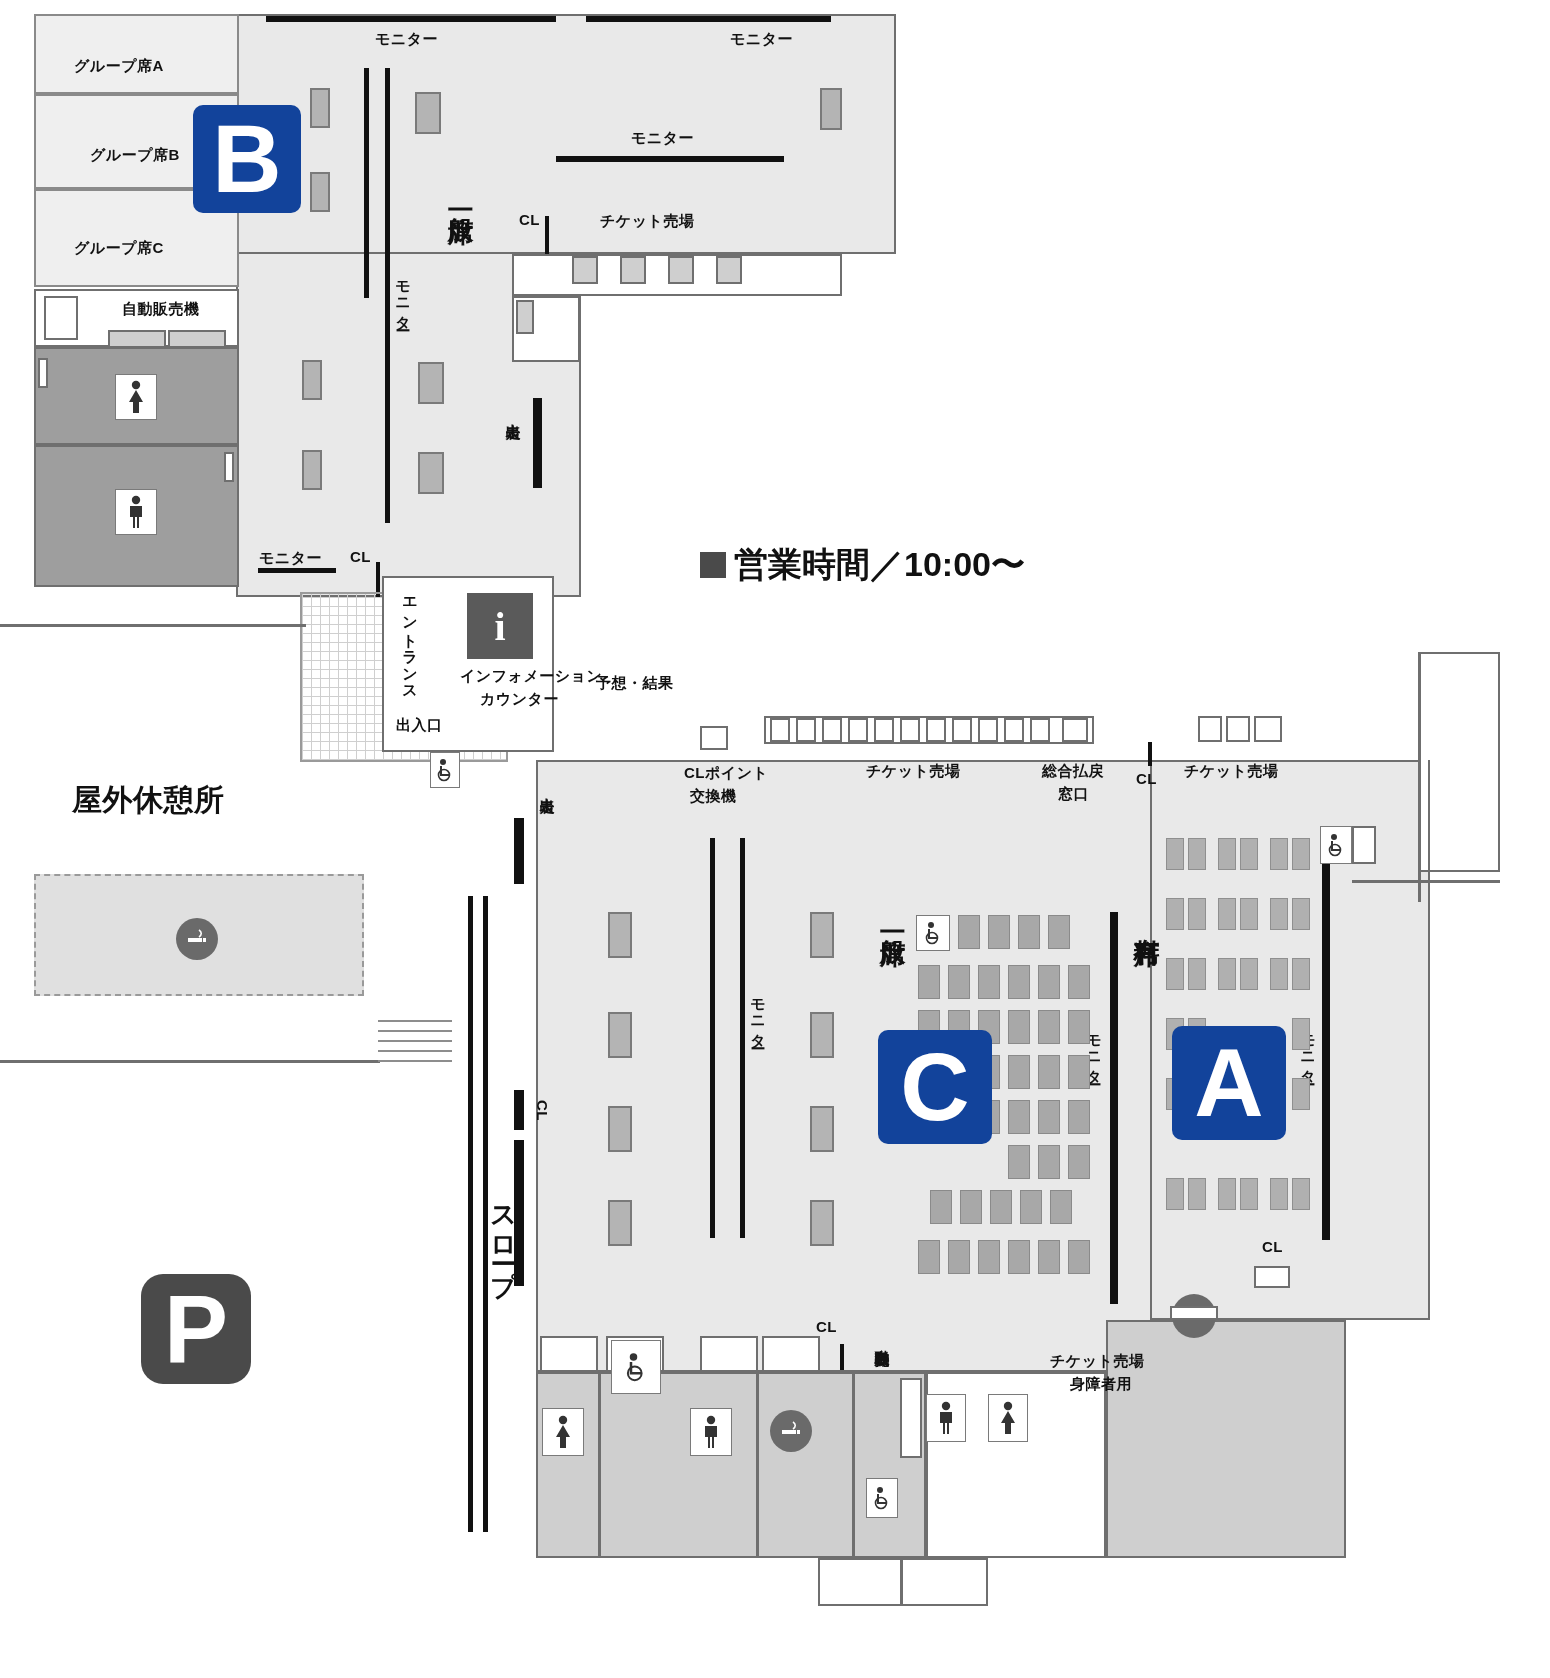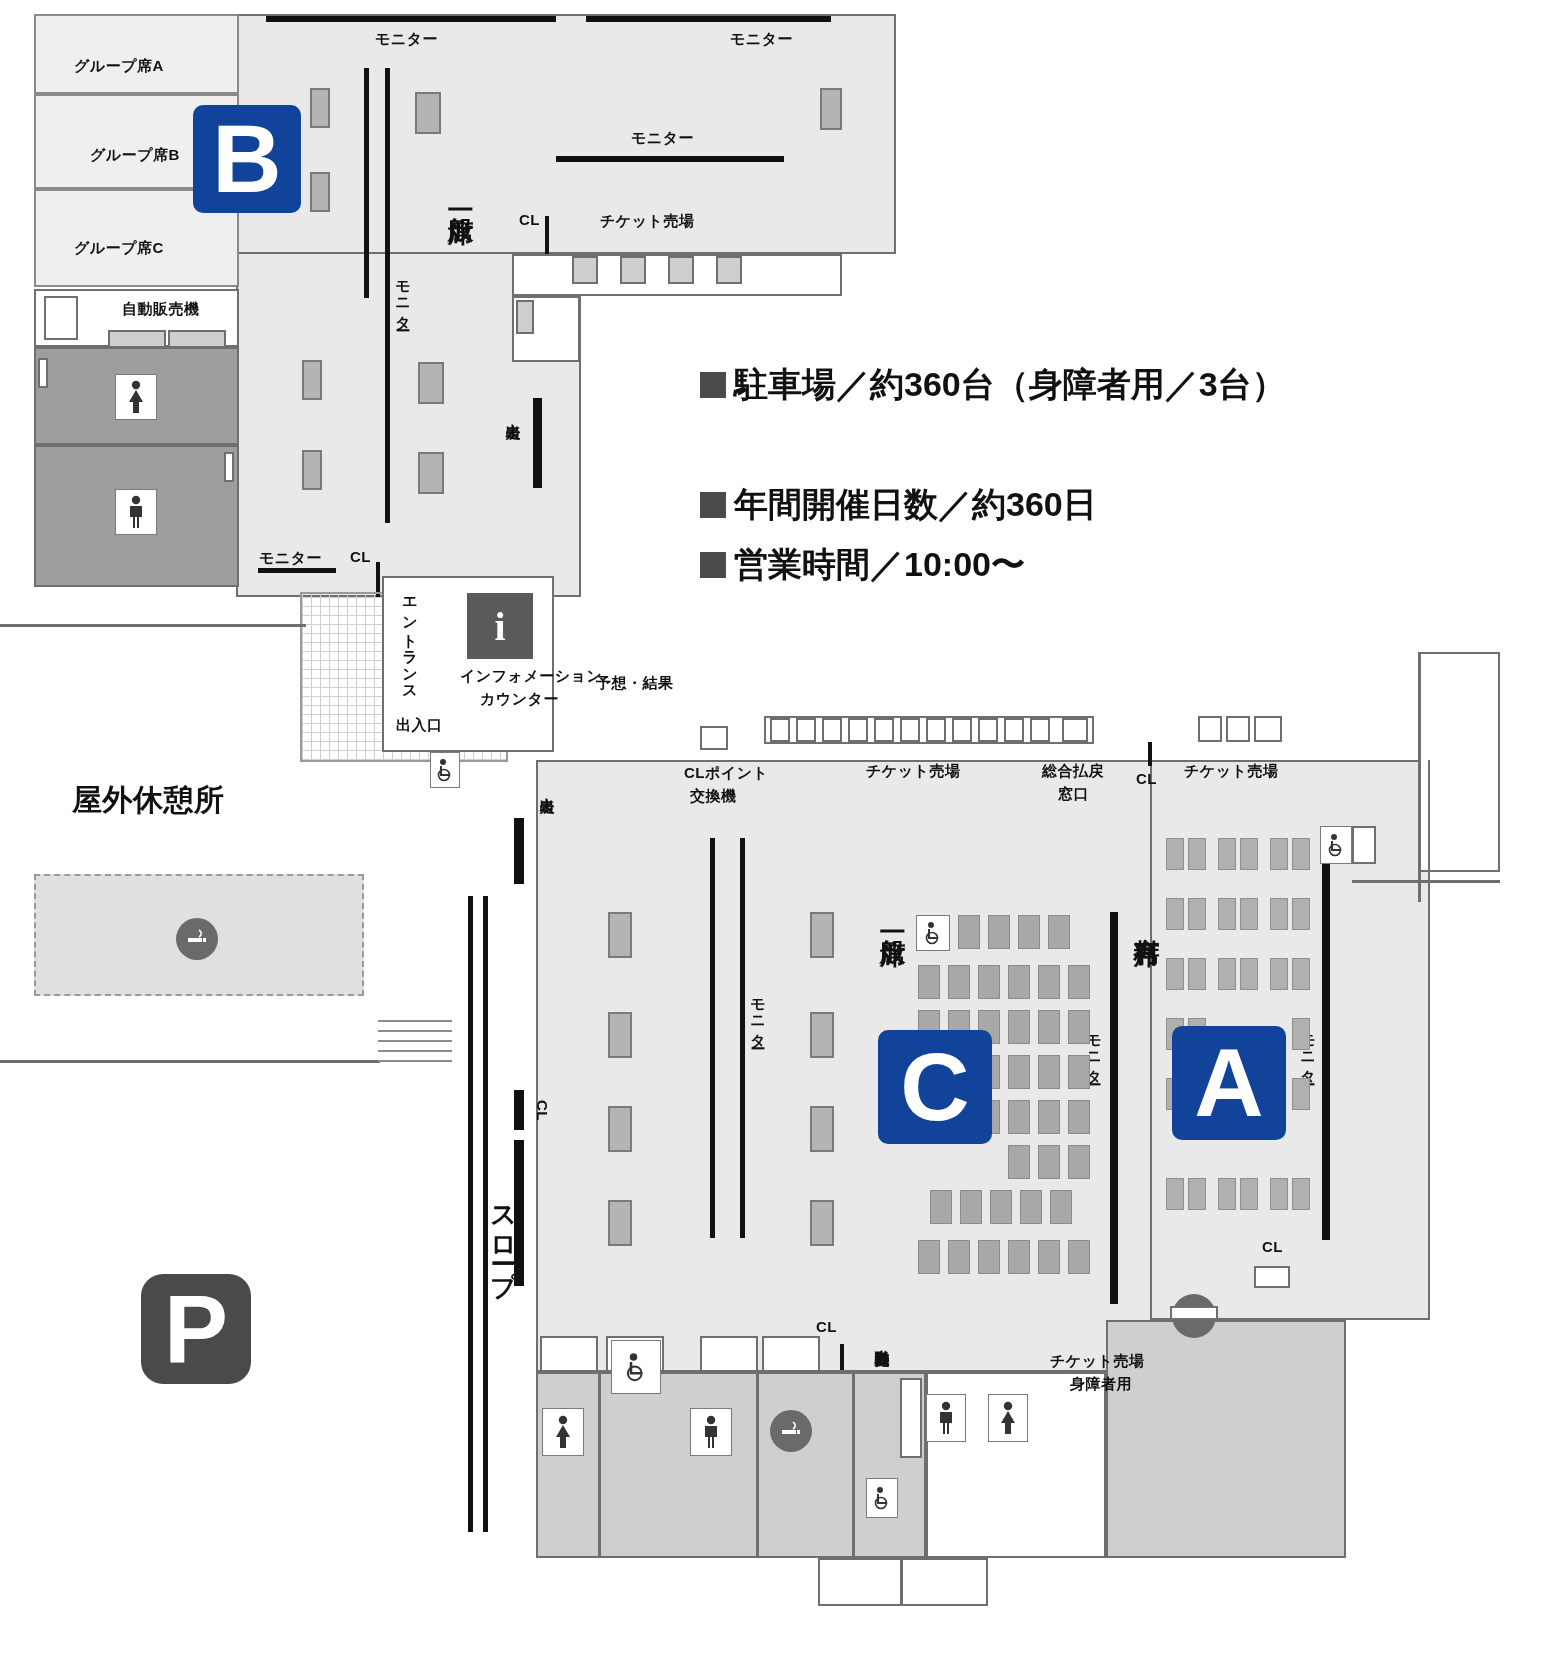--- a/index.html
+++ b/index.html
@@ -421,26 +421,18 @@
     <svg width="18" height="24" viewBox="0 0 18 24">
         <circle cx="7" cy="4" r="3" fill="#333"></circle>
         <path d="M6 8 v8 h7 v2 h-9 v-10 z" fill="#333"></path>
         <circle cx="8" cy="17" r="5.5" fill="none" stroke="#333" stroke-width="1.6"></circle>
       </svg>
   </div>
 
   <div class="whitebox" style="left:818px;top:1558px;width:170px;height:48px;"></div>
   <div class="thinline" style="left:900px;top:1558px;width:3px;height:48px;background:#6f6f6f;"></div>
 
-  <div class="infoline" style="left:700px;top:362px;">
-    <span class="sq"></span>
-    <span>駐車場／約360台（身障者用／3台）</span>
-  </div>
-  <div class="infoline" style="left:700px;top:482px;">
-    <span class="sq"></span>
-    <span>年間開催日数／約360日</span>
-  </div>
   <div class="infoline" style="left:700px;top:542px;">
     <span class="sq"></span>
     <span>営業時間／10:00〜</span>
   </div>
 
 </div>
 
 </body></html>

